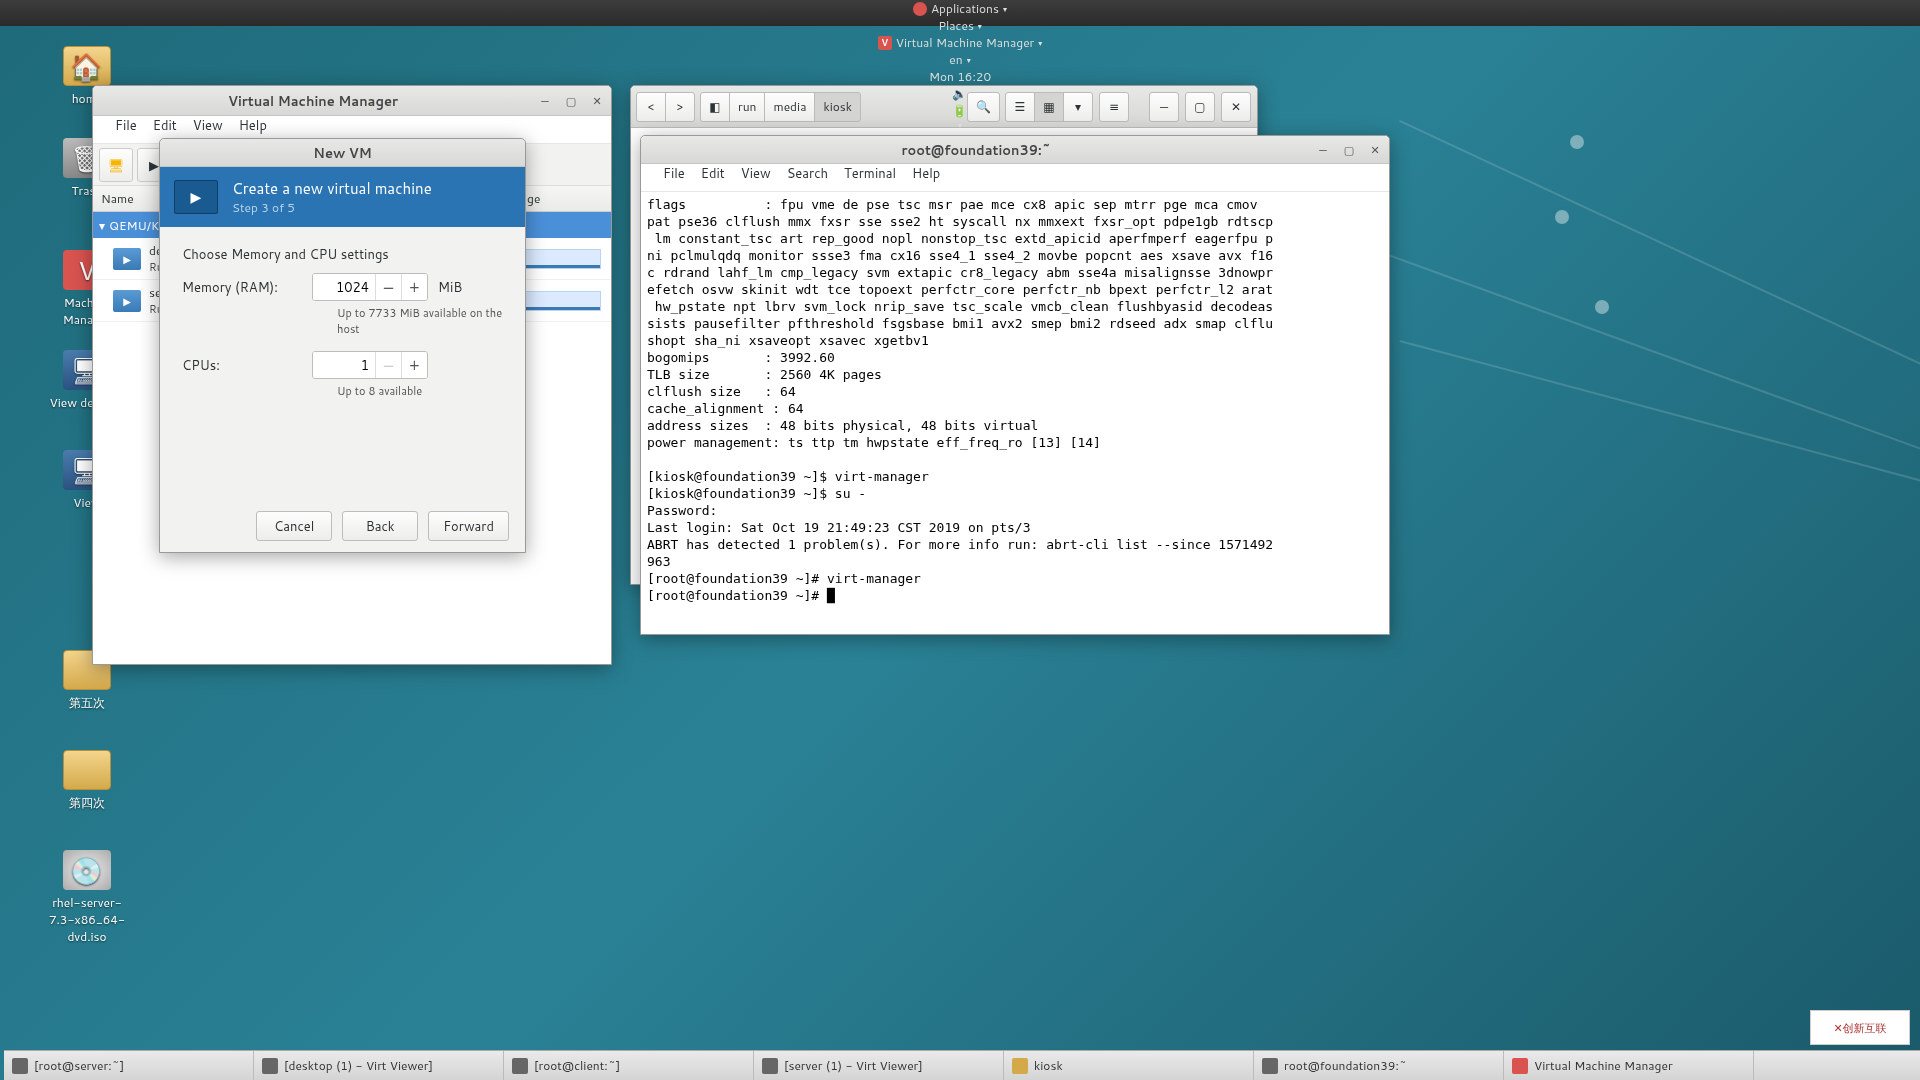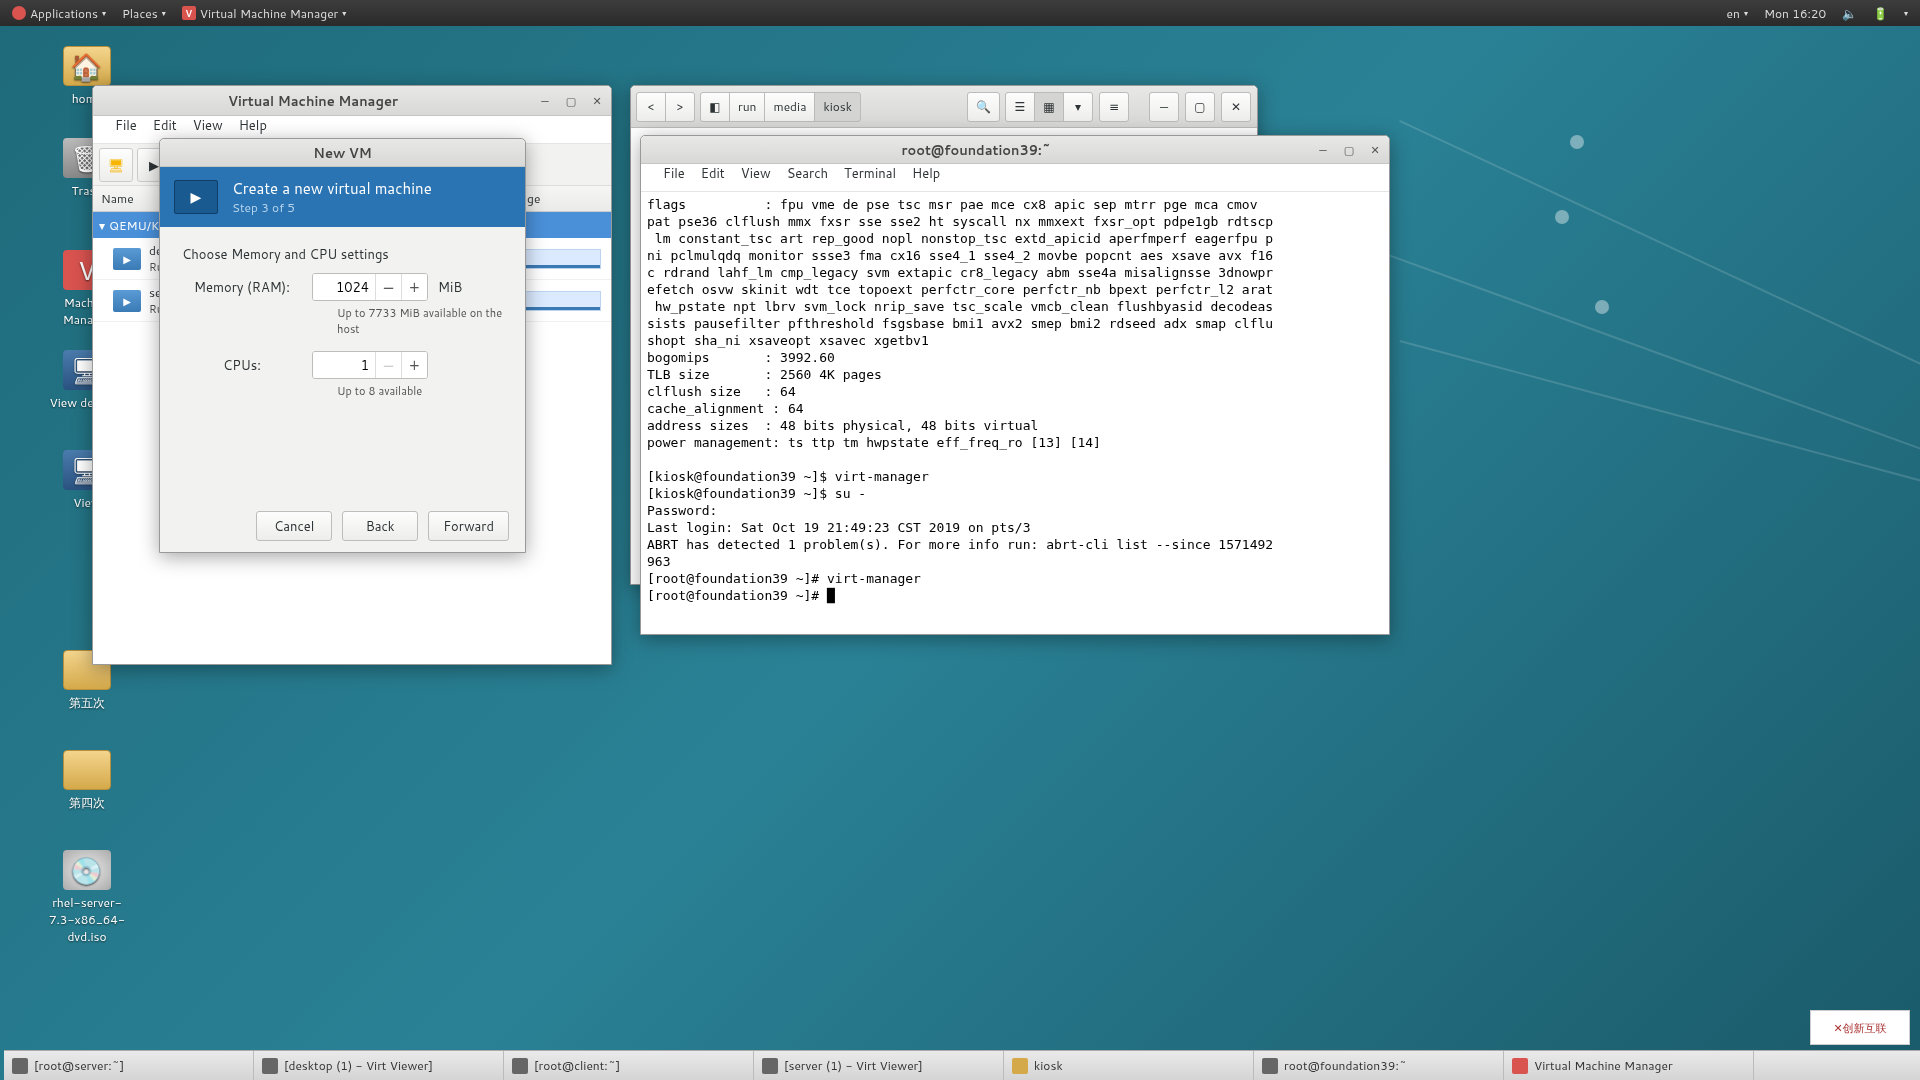--- a/index.html
+++ b/index.html
@@ -3,21 +3,21 @@
 <meta charset="utf-8">
 <style>
 * { margin:0; padding:0; box-sizing:border-box; font-family:"Cantarell","DejaVu Sans",sans-serif; }
 body { width:1920px; height:1080px; overflow:hidden; background:linear-gradient(135deg,#1e6a7a 0%,#2a8195 50%,#1a5a6a 100%); position:relative; }
 
 
 .wp-line { position:absolute; background:rgba(255,255,255,0.15); height:2px; transform-origin:left top; }
 .wp-dot { position:absolute; width:14px; height:14px; border-radius:50%; background:rgba(255,255,255,0.4); }
 
 
-.topbar { position:absolute; top:0; left:0; right:0; height:26px; background:linear-gradient(#3d3d3d,#2a2a2a); color:#ddd; display:flex; align-items:center; font-size:12px; padding:0 4px; z-index:100; }
+.topbar { position:absolute; top:0; left:0; right:0; height:26px; background:linear-gradient(#3d3d3d,#2a2a2a); color:#ddd; display:flex; align-items:center; font-size:12px; padding:0 4px; z-index:100;flex-direction:column; }
 .topbar .menu-item { padding:0 8px; display:flex; align-items:center; gap:4px; }
 .topbar .spacer { flex:1; }
 .topbar .vmm-icon-small { width:14px; height:14px; background:#d9534f; border-radius:2px; display:flex; align-items:center; justify-content:center; font-size:9px; color:#fff; font-weight:bold; }
 .tri-down { font-size:8px; }
 
 
 .taskbar { position:absolute; bottom:0; left:4px; right:0; height:30px; background:linear-gradient(#eaeaea,#d4d4d4); border-top:1px solid #aaa; display:flex; z-index:100; }
 .task-btn { width:250px; border-right:1px solid #bbb; display:flex; align-items:center; padding:0 8px; gap:6px; font-size:12px; color:#333; }
 .task-btn .ic { width:16px; height:16px; background:#666; border-radius:2px; }
 
@@ -55,21 +55,21 @@
 
 #newvm { left:159px; top:138px; width:367px; height:415px; z-index:26; background:#f2f2f0; }
 #newvm .titlebar { height:28px; }
 #newvm .banner { height:60px; background:#2a74b3; color:#fff; display:flex; align-items:center; padding:0 14px; gap:14px; }
 #newvm .banner .bicon { width:44px; height:34px; background:#195a90; border:1px solid #0f3f66; display:flex; align-items:center; justify-content:center; border-radius:2px; }
 #newvm .banner .bicon::after{content:"▶"; font-size:14px;}
 #newvm .banner .btitle { font-size:15px; }
 #newvm .banner .bstep { font-size:12px; color:#b8d4ec; }
 #newvm .content { padding:18px 22px; font-size:13px; color:#2e3436; }
 #newvm .formrow { display:flex; align-items:center; gap:10px; margin-top:8px; }
-#newvm .formrow label { width:120px; text-align:center; font-size:13px; }
+#newvm .formrow label { width:120px; text-align:left; font-size:13px; }
 #newvm .spin { display:flex; border:1px solid #bdbdb9; border-radius:3px; height:28px; overflow:hidden; background:#fff; }
 #newvm .spin input { width:62px; border:none; text-align:right; padding-right:6px; font-size:13px; }
 #newvm .spin button { width:26px; border:none; border-left:1px solid #ddd; background:#fff; font-size:15px; color:#555; }
 #newvm .hint { font-size:11px; color:#555; margin-left:155px; margin-top:4px; }
 #newvm .footer { position:absolute; bottom:0; left:0; right:0; height:52px; display:flex; justify-content:flex-end; align-items:center; gap:10px; padding-right:16px; }
 #newvm .fbtn { height:30px; min-width:76px; padding:0 14px; border:1px solid #bdbdb9; border-radius:3px; background:linear-gradient(#fdfdfd,#ededeb); font-size:13px; display:flex; align-items:center; justify-content:center; }
 
 
 #files-win { left:630px; top:85px; width:628px; height:500px; z-index:20; }
 #files-win .headerbar { height:42px; background:linear-gradient(#e8e8e6,#d6d6d4); display:flex; align-items:center; padding:0 6px; gap:6px; border-radius:5px 5px 0 0; border-bottom:1px solid #bbb;}

